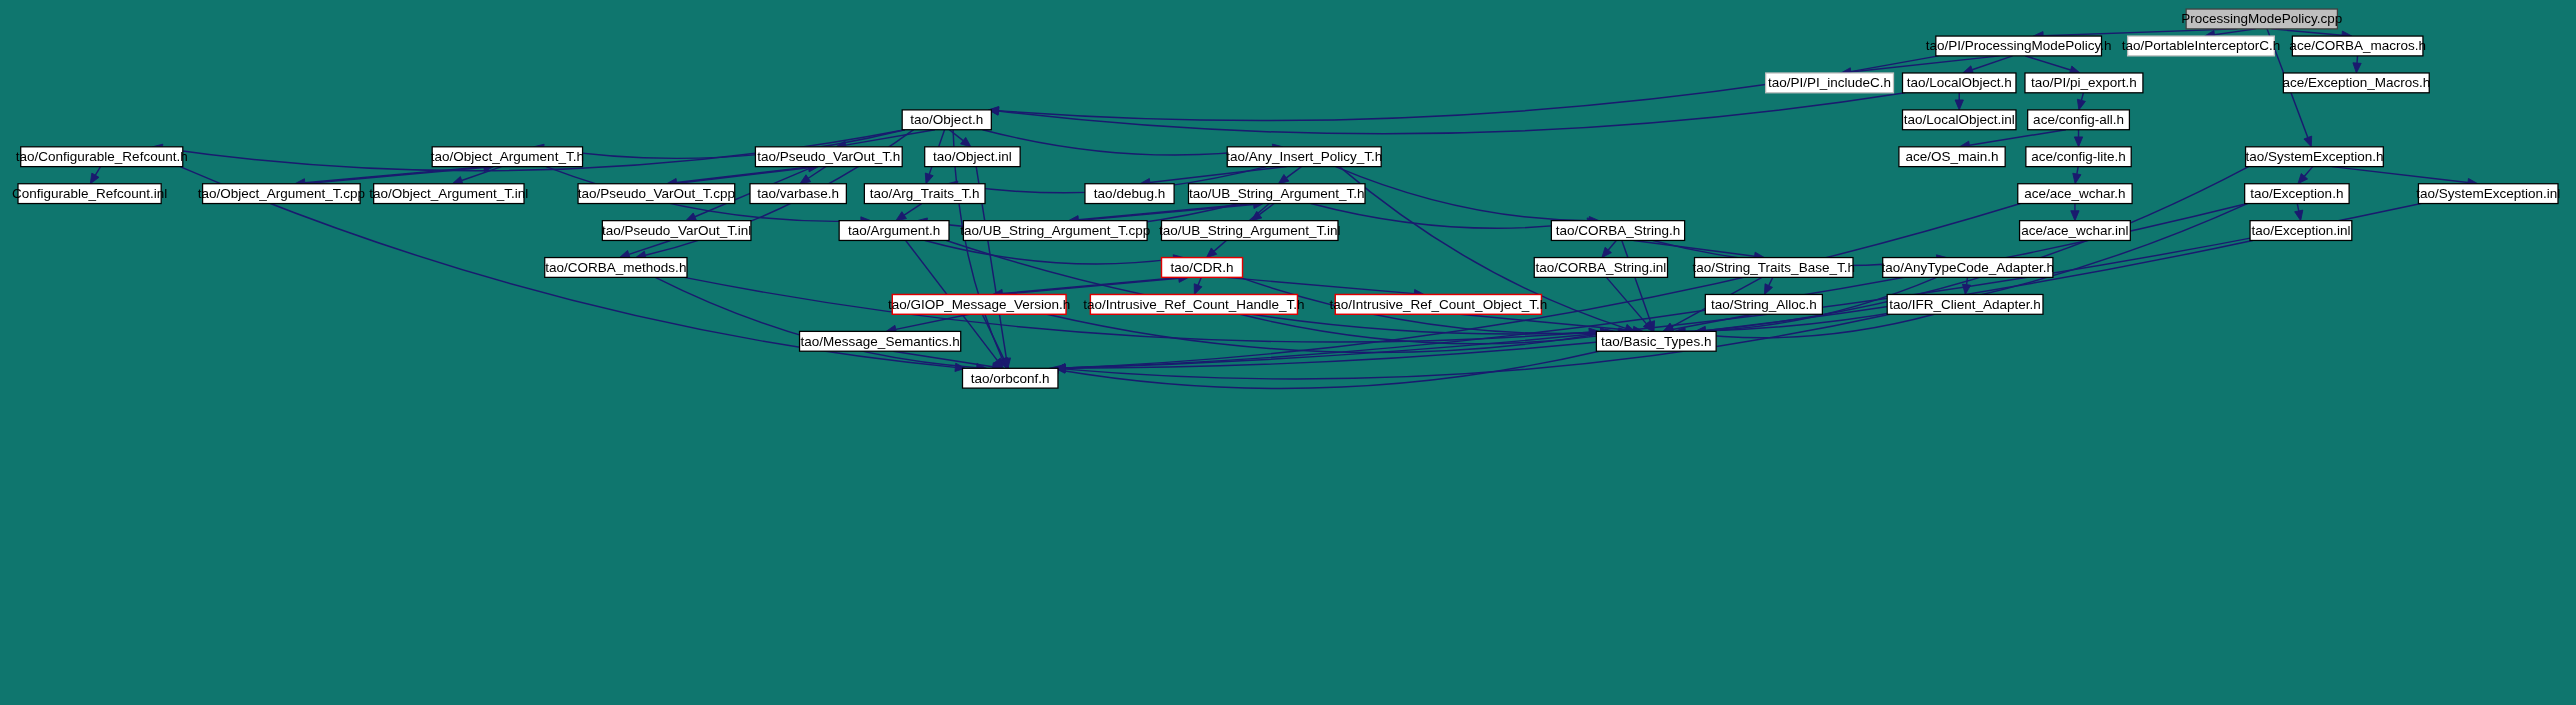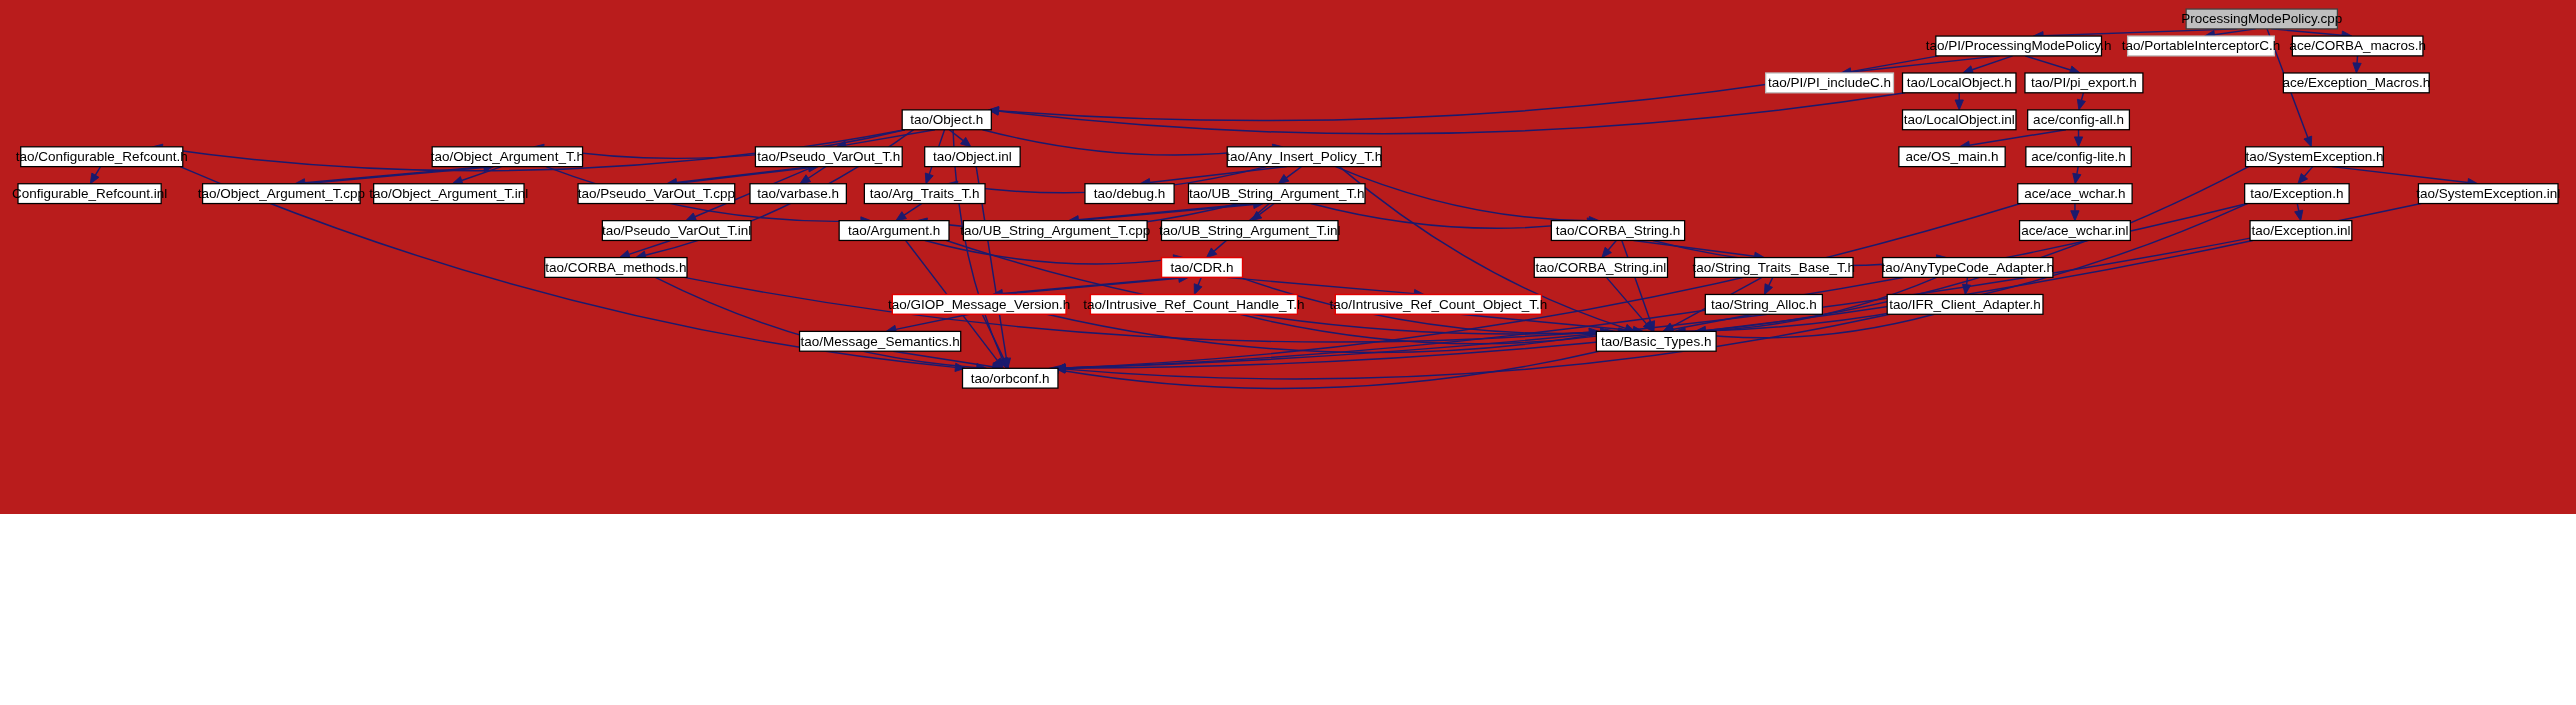--- a/index.html
+++ b/index.html
@@ -3,22 +3,22 @@
 <meta charset="utf-8">
 <style>
   html, body {
     margin: 0;
     padding: 0;
     background: #ffffff;
   }
   #graph-root {
     position: relative;
     width: 2576px;
-    height: 514px;
-    background: #b91c1c;
+    height: 705px;
+    background: #0f766e;
     font-family: "Liberation Sans", sans-serif;
     overflow: hidden;
     text-align: center;
   }
   svg#graph-svg {
     position: absolute;
     top: 0; left: 0;
     width: 2576px;
     height: 706px;
     display: block;

